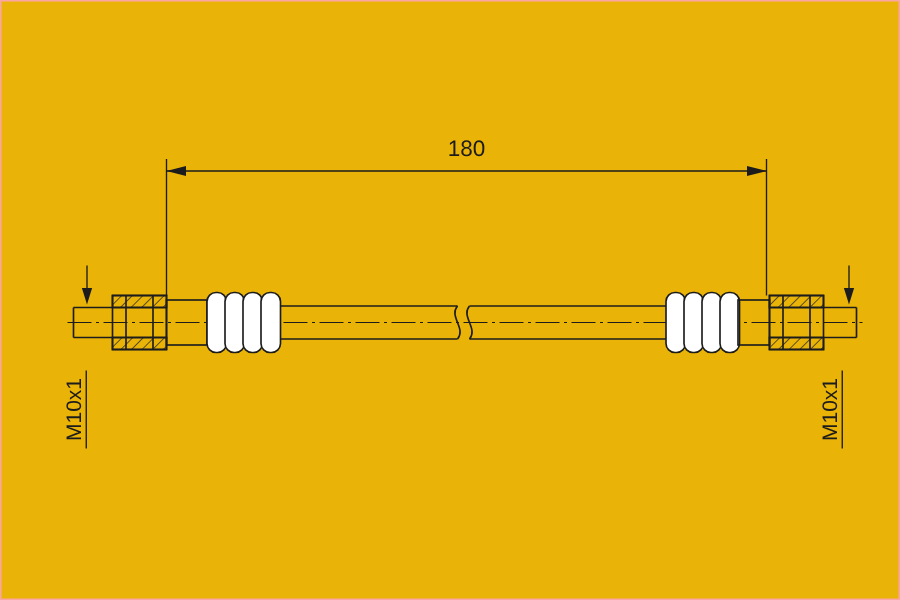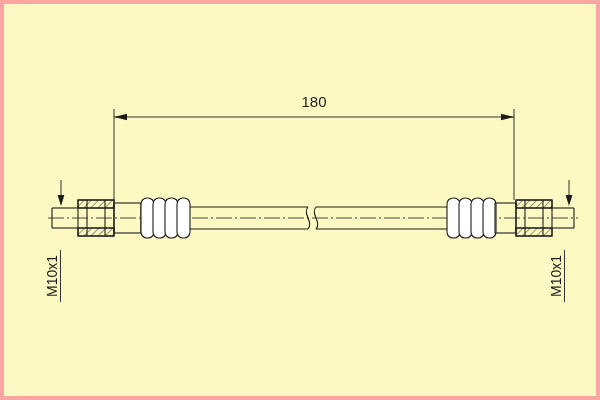--- a/index.html
+++ b/index.html
@@ -1,20 +1,20 @@
 <!DOCTYPE html>
 <html><head>
 <meta charset="utf-8">
 <style>
   html,body{margin:0;padding:0;background:#ffffff;}
   .stage{
     position:relative;
     width:600px;height:400px;
-    background:#fef9c3;
-    border:4px solid #fca5a5;
+    background:#eab308;
+    border:1px solid #fca5a5;
     box-sizing:border-box;
     font-family:"Liberation Sans", sans-serif;
     overflow:hidden;
   }
   svg{display:block;}
   text{
     font-family:"Liberation Sans", sans-serif;
     fill:#1c1c1c;
   }
 </style>

